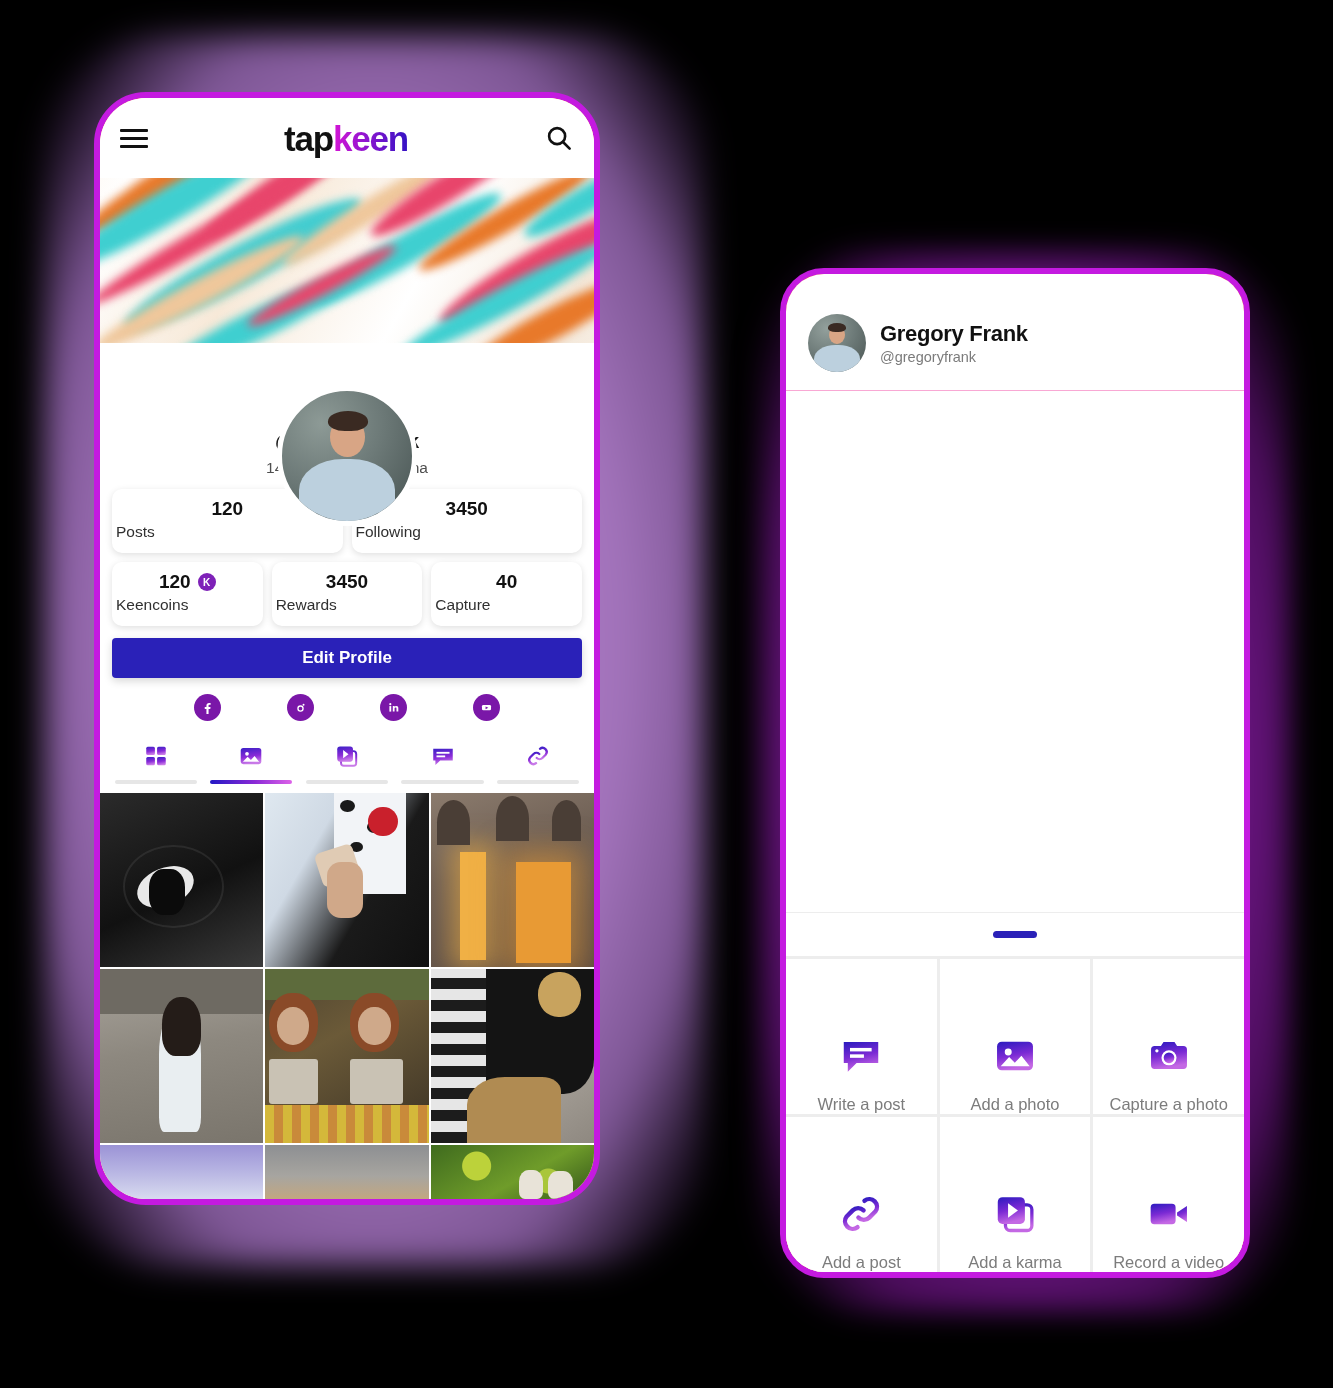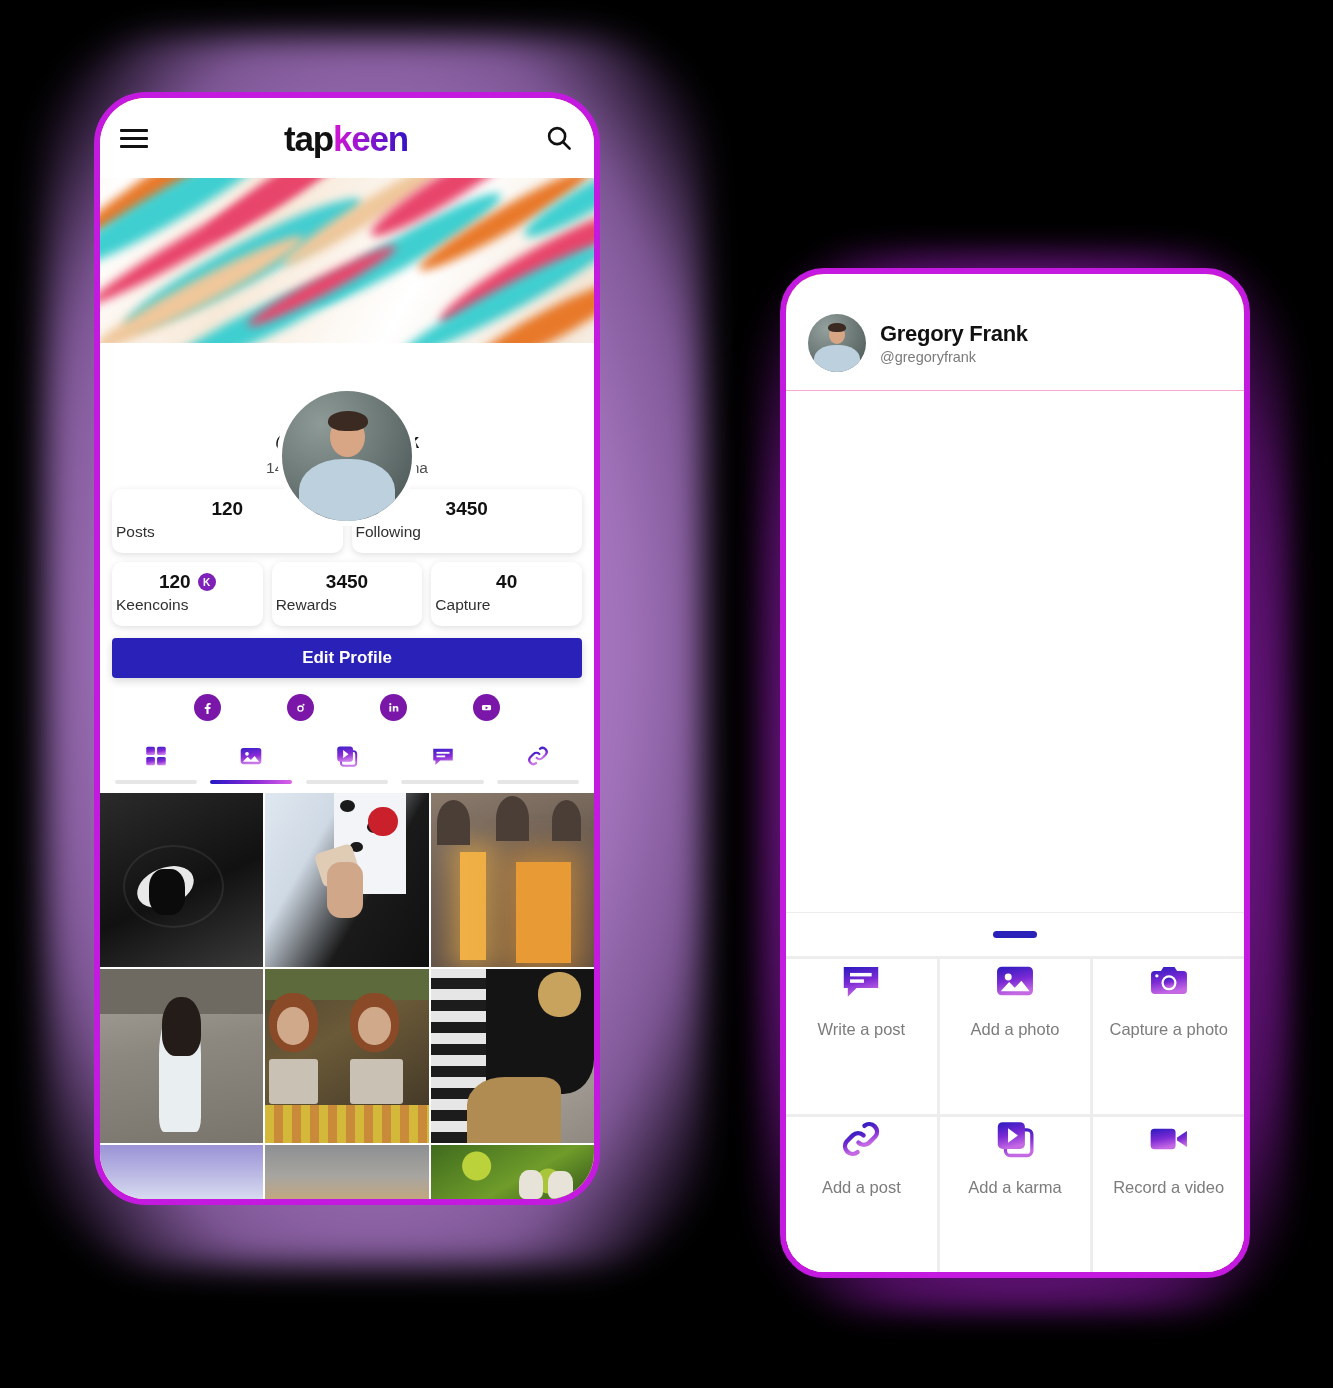--- a/index.html
+++ b/index.html
@@ -119,21 +119,21 @@
            background: radial-gradient(circle at 32% 25%, #93a09c 0%, #6d7a78 48%, #46514f 100%); flex: none; }
   .p2-name { font-size: 22px; font-weight: 700; color: #111; letter-spacing: -0.3px; }
   .p2-handle { font-size: 14.5px; color: #7b7b7b; margin-top: 2px; }
   .p2-compose { padding: 28px 22px; font-size: 17.5px; color: #8c8c8c; }
   .p2-sheet { position: absolute; left: 0; right: 0; bottom: 0; }
   .p2-grab { height: 44px; background: #fff; display: flex; align-items: center;
              justify-content: center; border-top: 1px solid #ededed; }
   .p2-grab i { display: block; width: 44px; height: 7px; border-radius: 4px; background: #2a21b8; }
   .p2-grid { display: grid; grid-template-columns: repeat(3,1fr); gap: 3px; background: #ededed; padding-top: 3px; }
   .p2-cell { background: #fff; height: 155px; display: flex; flex-direction: column;
-             align-items: center; justify-content: flex-start; gap: 17px; cursor: pointer; }
+             align-items: center; justify-content: flex-end; gap: 17px; cursor: pointer; }
   .p2-cell svg { width: 44px; height: 44px; }
   .p2-lbl { font-size: 16.5px; color: #7c7c7c; }
 
   
   .f-head { position:absolute; border-radius:50%; background:#d8a585; }
   .f-hair { position:absolute; border-radius:50% 50% 42% 42%; background:#3a2a22; }
   .f-body { position:absolute; border-radius:46% 46% 0 0; background:#bcd0de; }
 </style>
 </head>
 <body>

